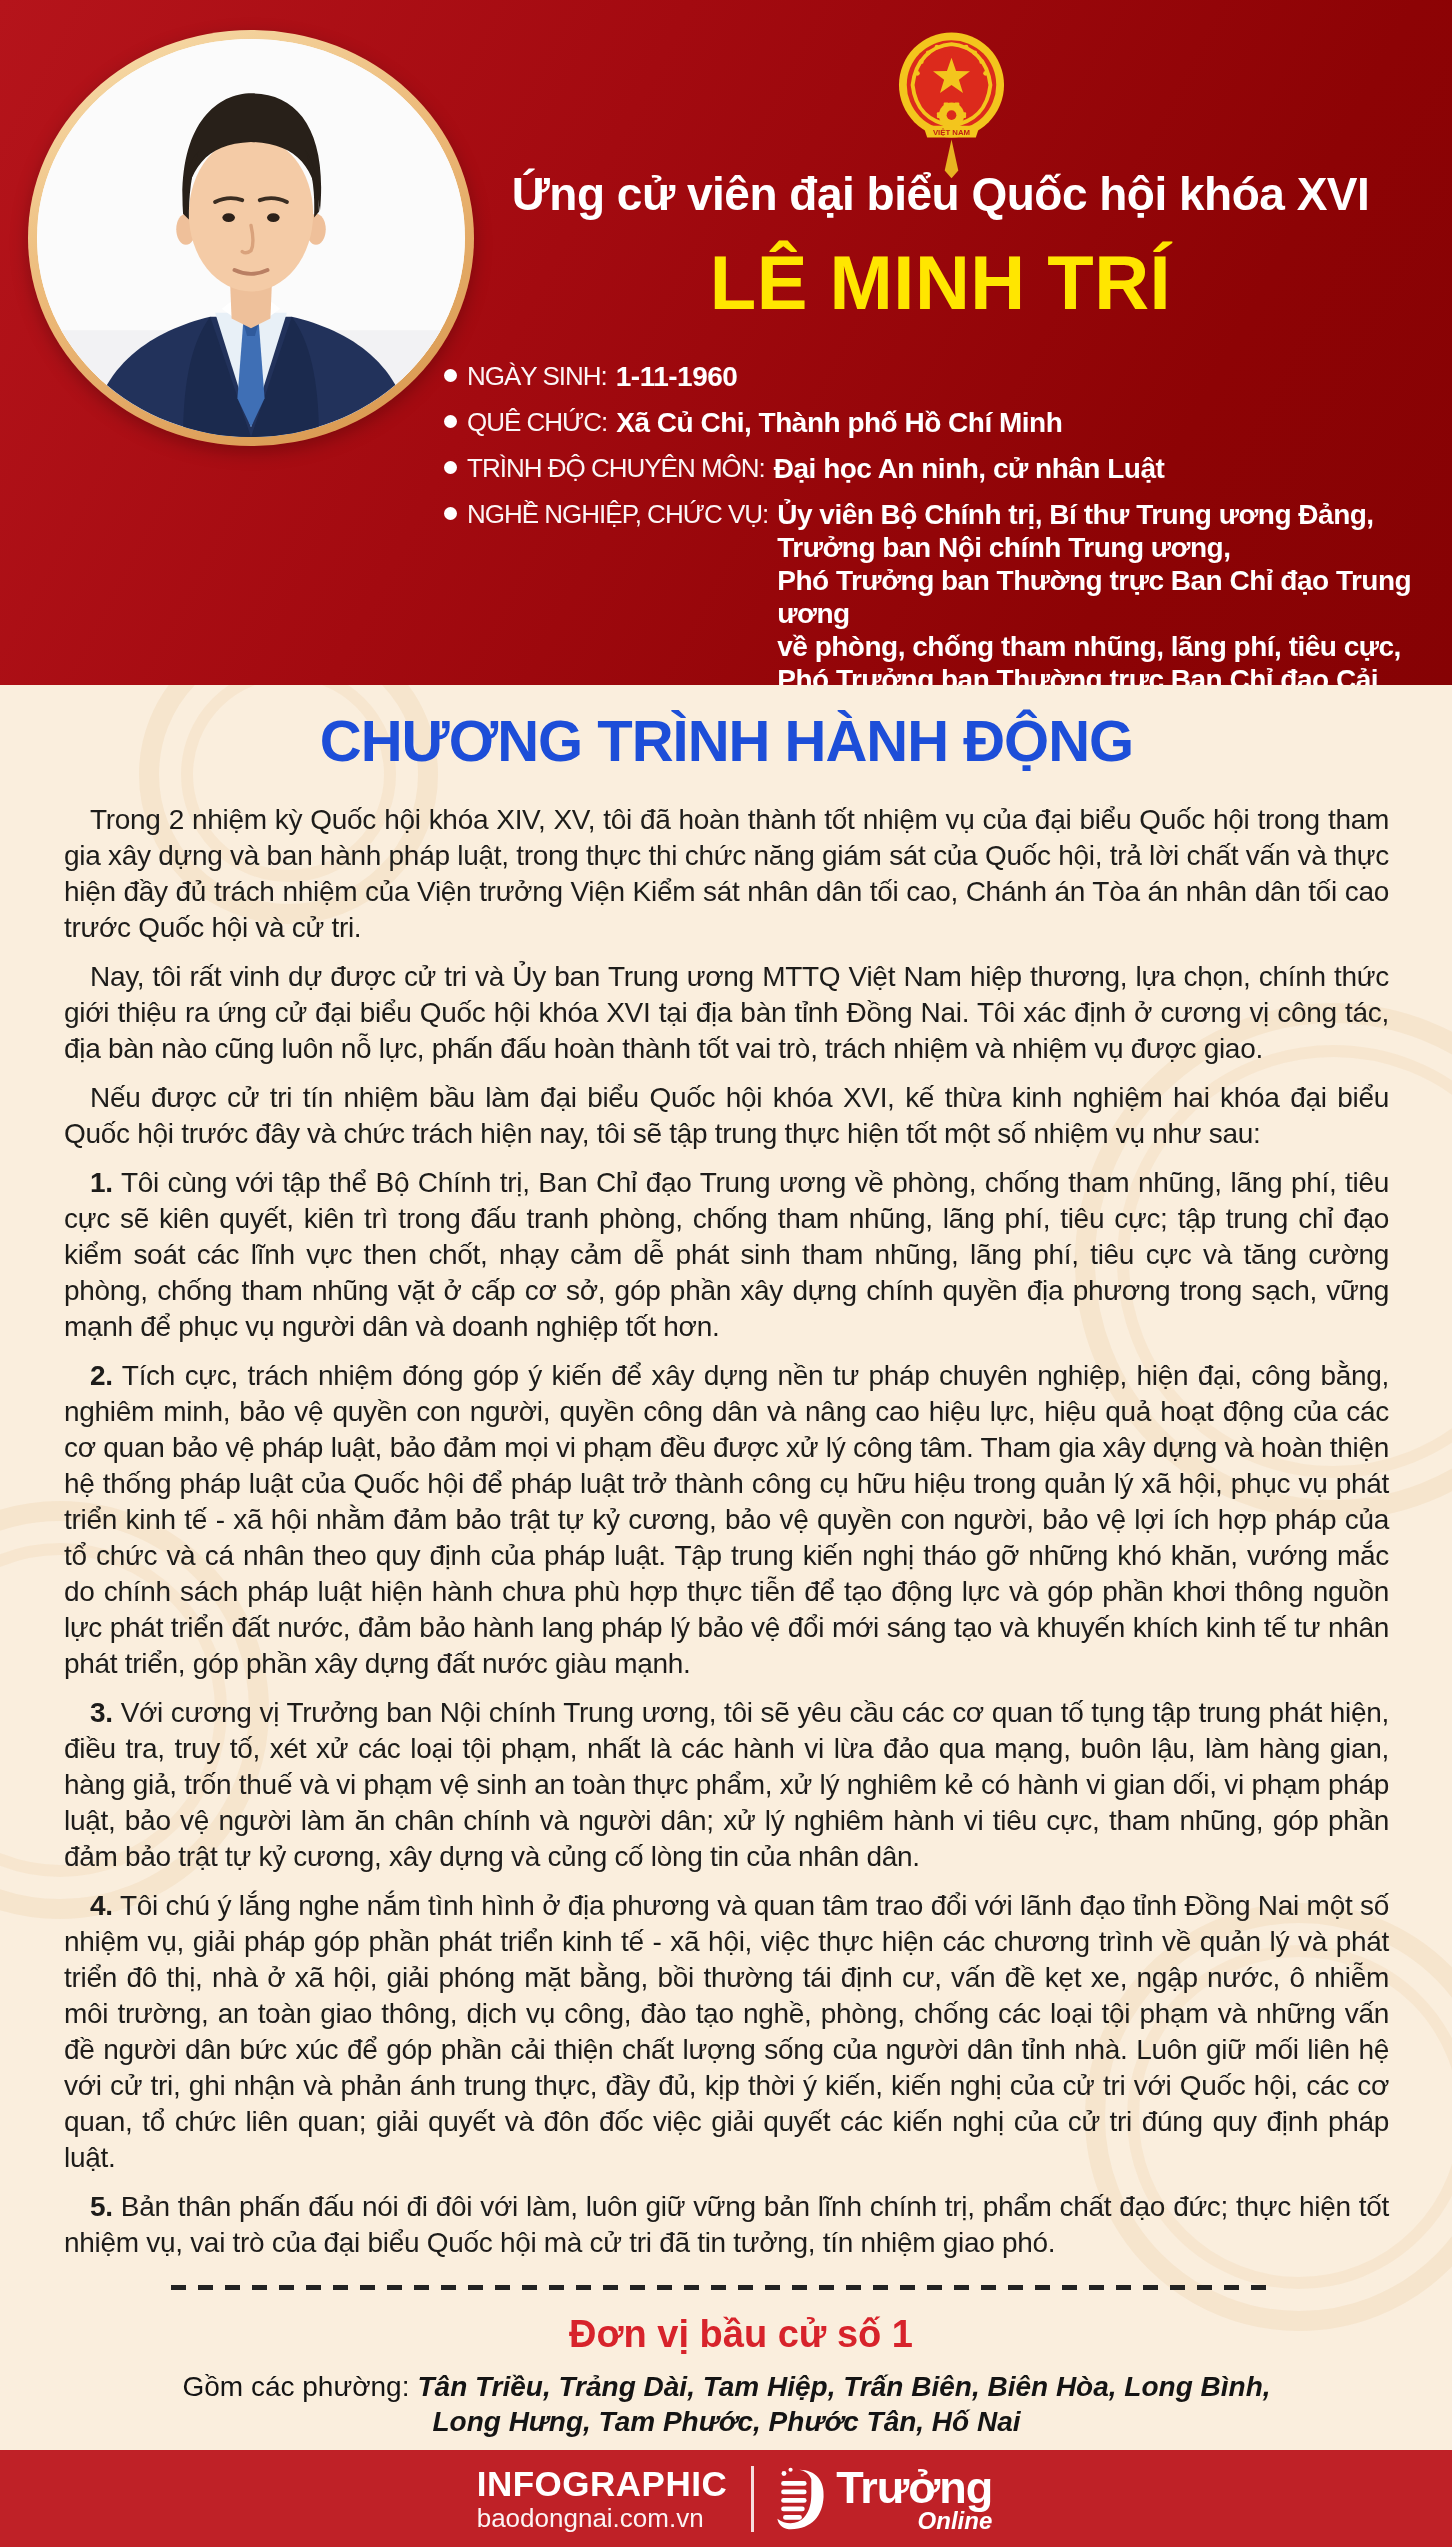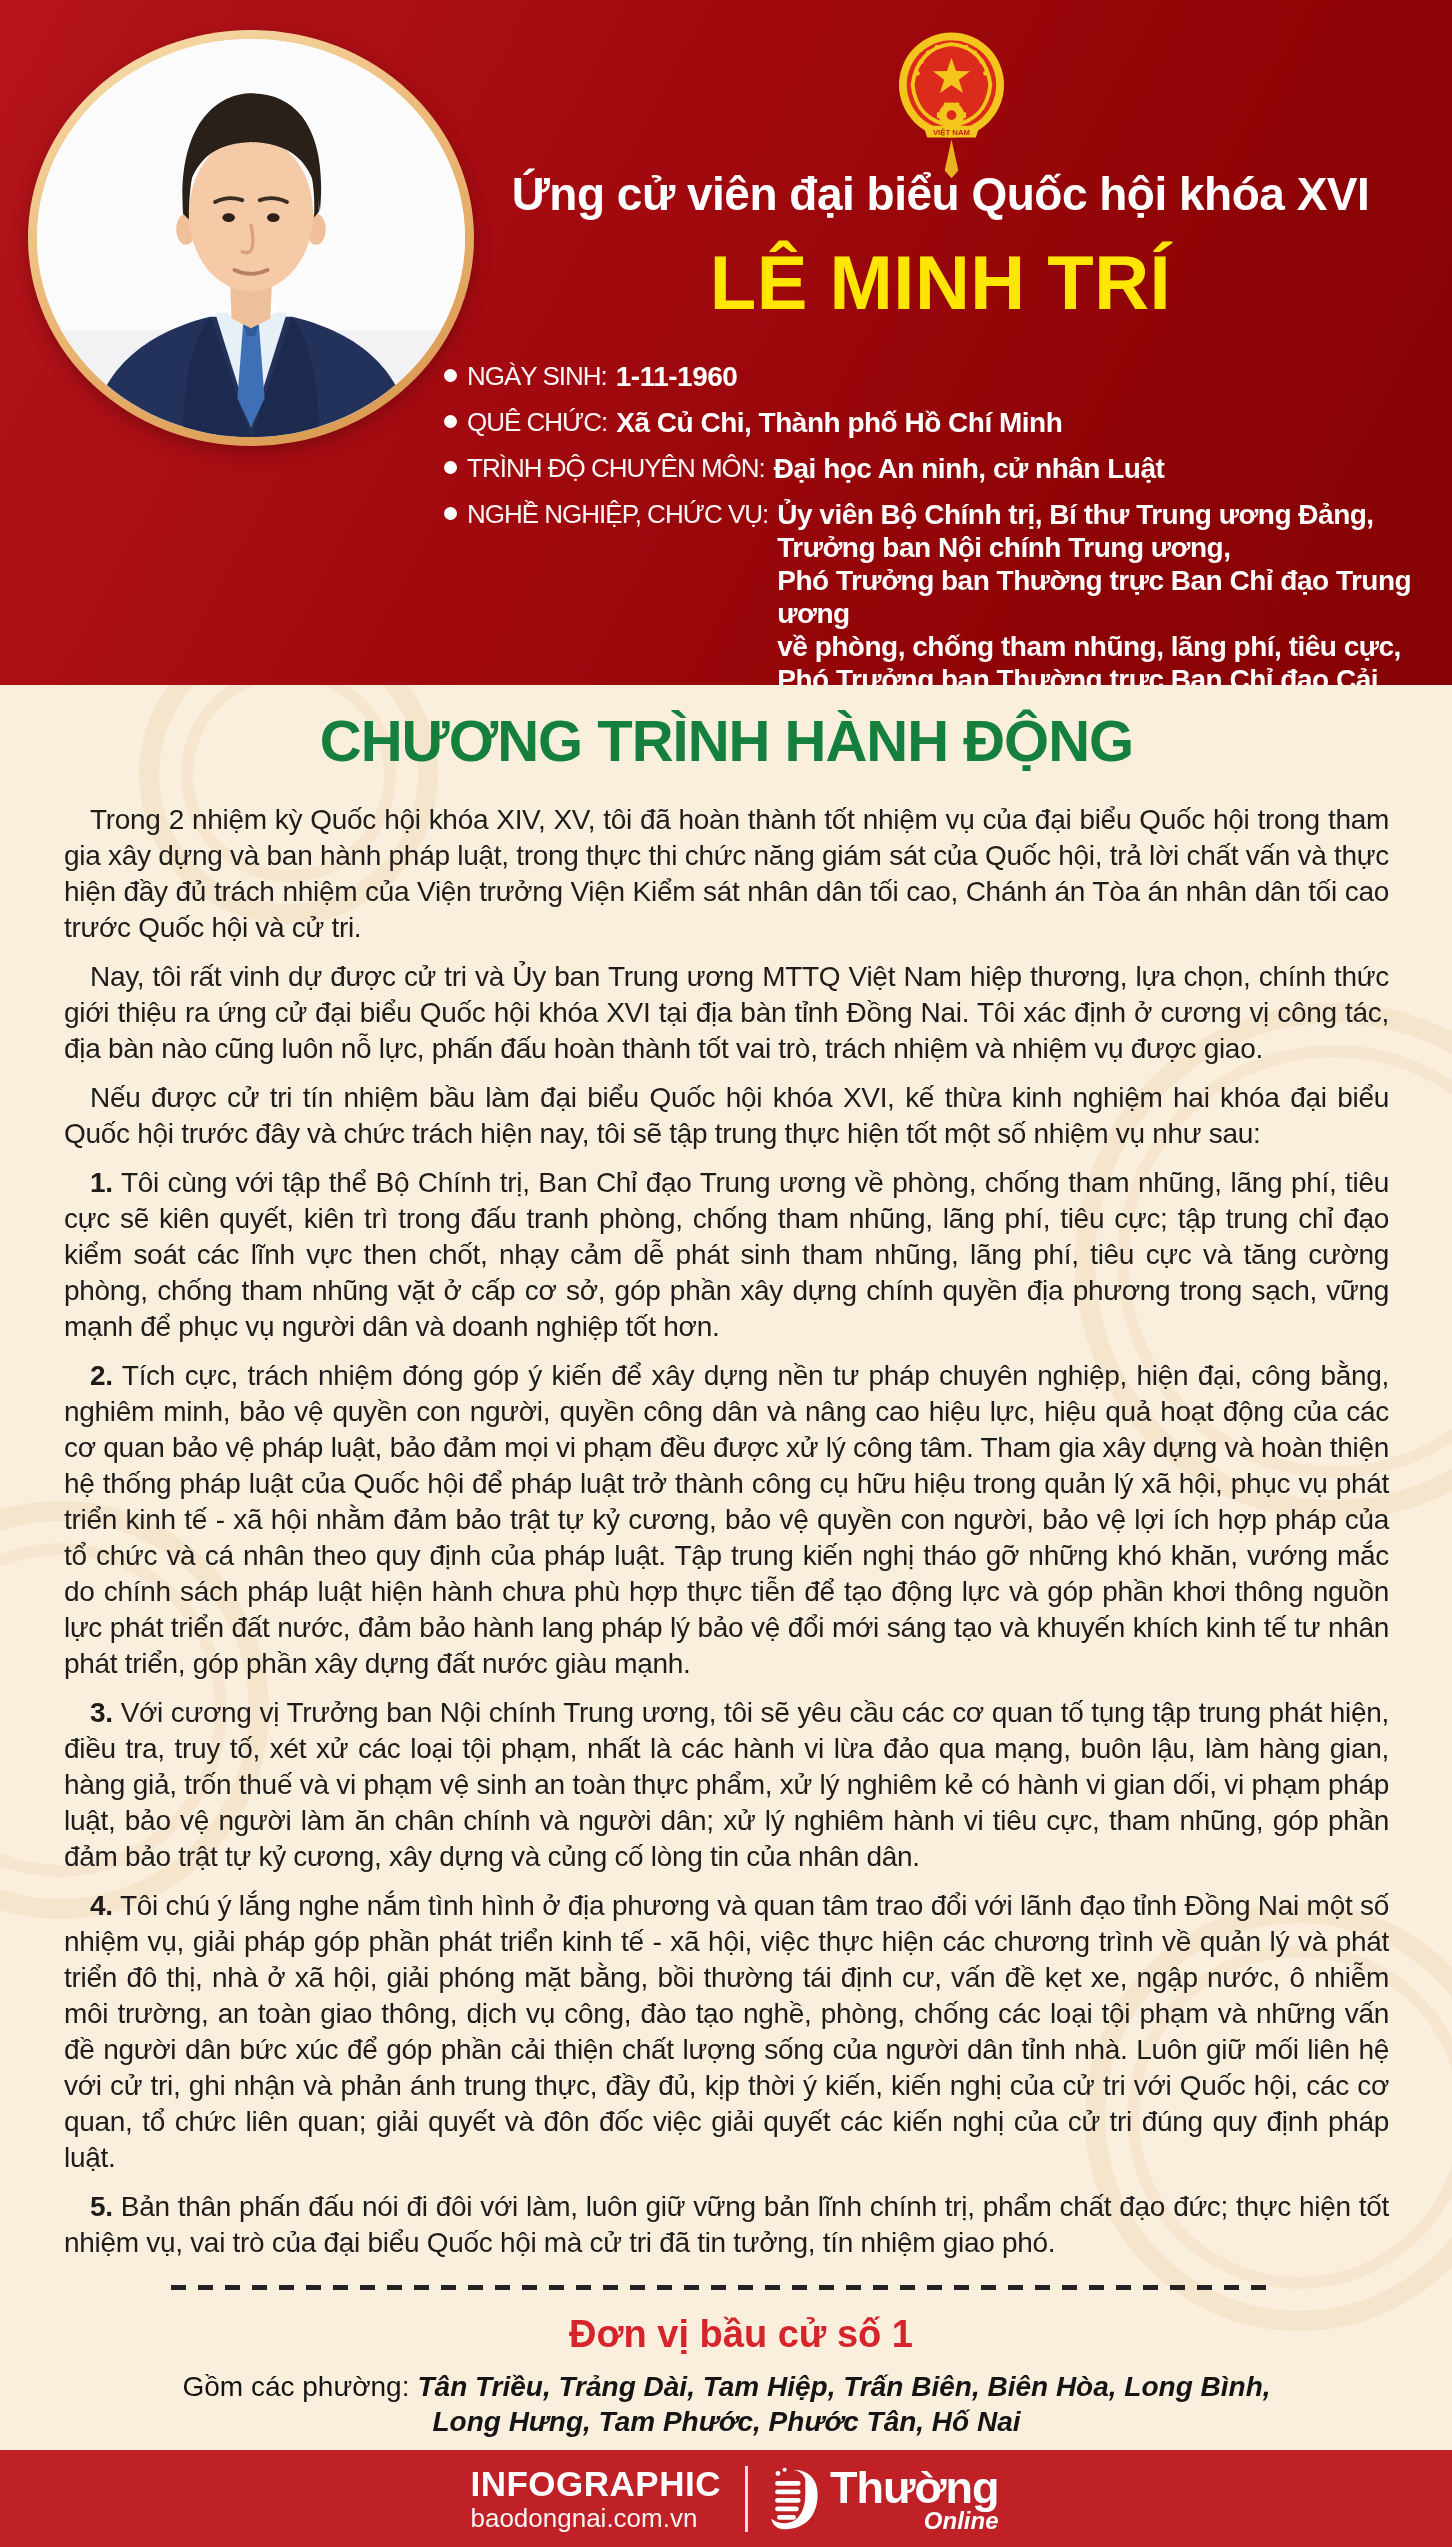--- a/index.html
+++ b/index.html
@@ -38,21 +38,21 @@
           background:#faeedd; overflow:hidden; }
   .wm { position:absolute; border-radius:50%; border:20px solid rgba(225,170,100,.13); }
   .wm::after { content:""; position:absolute; inset:22px; border-radius:50%;
                border:12px solid rgba(225,170,100,.11); }
   .wm1 { width:517px; height:517px; right:-139px; top:318px; }
   .wm2 { width:418px; height:418px; left:-149px; top:816px; }
   .wm3 { width:428px; height:428px; right:-60px; bottom:119px; }
   .wm4 { width:299px; height:299px; left:139px; top:-60px; }
 
   .m-heading { position:absolute; left:0; right:0; top:22px; text-align:center;
-               color:#15803d; font-size:58px; font-weight:700; letter-spacing:-1px; }
+               color:#1d4ed8; font-size:58px; font-weight:700; letter-spacing:-1px; }
   .m-body { position:absolute; left:64px; right:64px; top:117px; color:#1d1c1a;
             font-size:28px; line-height:36px; letter-spacing:-0.3px; text-align:justify; }
   .m-body p { text-indent:26px; margin-bottom:13px; }
   .num { font-weight:700; }
 
   .divider { position:absolute; left:171px; top:1600px; width:1104px; height:5px;
              background: repeating-linear-gradient(90deg,#232323 0 15px, transparent 15px 27px); }
   .eu-title { position:absolute; left:0; right:0; top:1628px; text-align:center;
               color:#d7232b; font-size:38px; font-weight:700;margin-left:29px; }
   .eu-wards { position:absolute; left:0; right:0; top:1684px; text-align:center;
@@ -219,20 +219,20 @@
           <rect x="7" y="16" width="27" height="5" rx="2.5"></rect>
           <rect x="7" y="25" width="27" height="5" rx="2.5"></rect>
           <rect x="7" y="34" width="27" height="5" rx="2.5"></rect>
           <rect x="7" y="43" width="25" height="5" rx="2.5"></rect>
           <rect x="9" y="52" width="20" height="5" rx="2.5"></rect>
           <circle cx="10" cy="8" r="2.6"></circle>
           <circle cx="17" cy="4" r="2.2"></circle>
         </g>
       </svg>
       <div class="f-brand-wrap">
-        <div class="f-brand">Thường</div>
+        <div class="f-brand">Trưởng</div>
         <div class="f-online">Online</div>
       </div>
     </div>
   </div>
 
 </div>
 
 
 </body></html>

